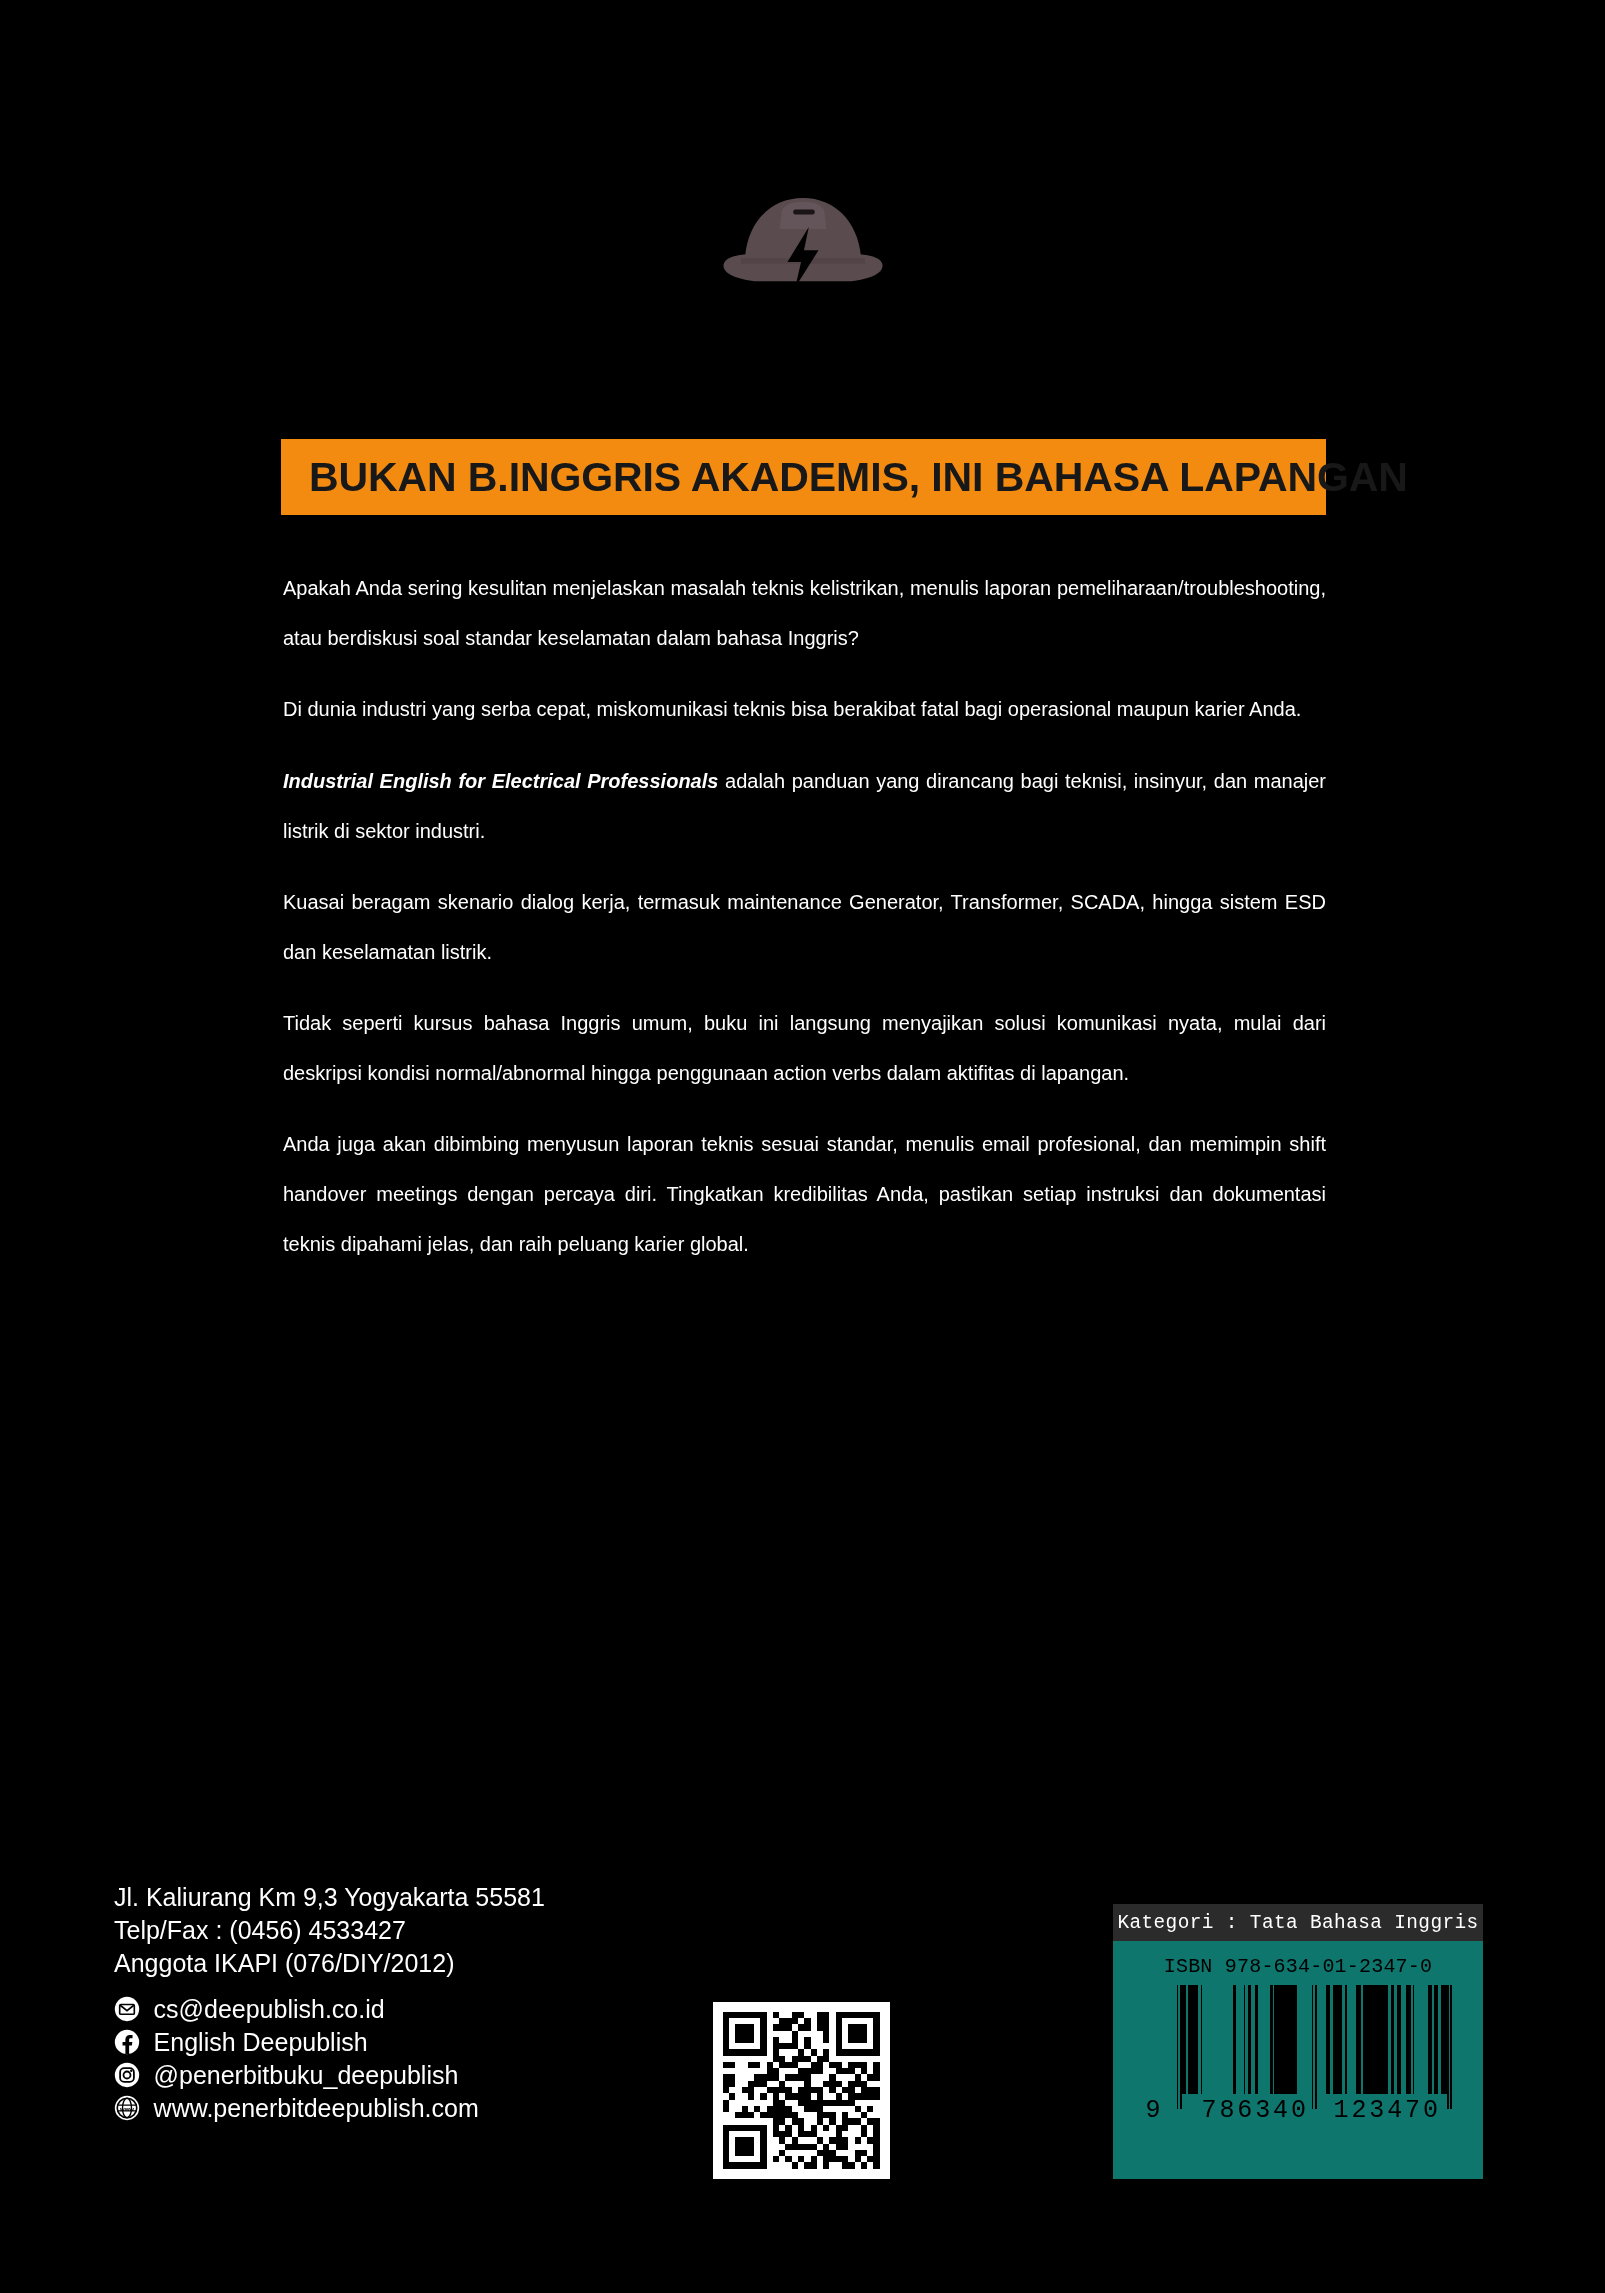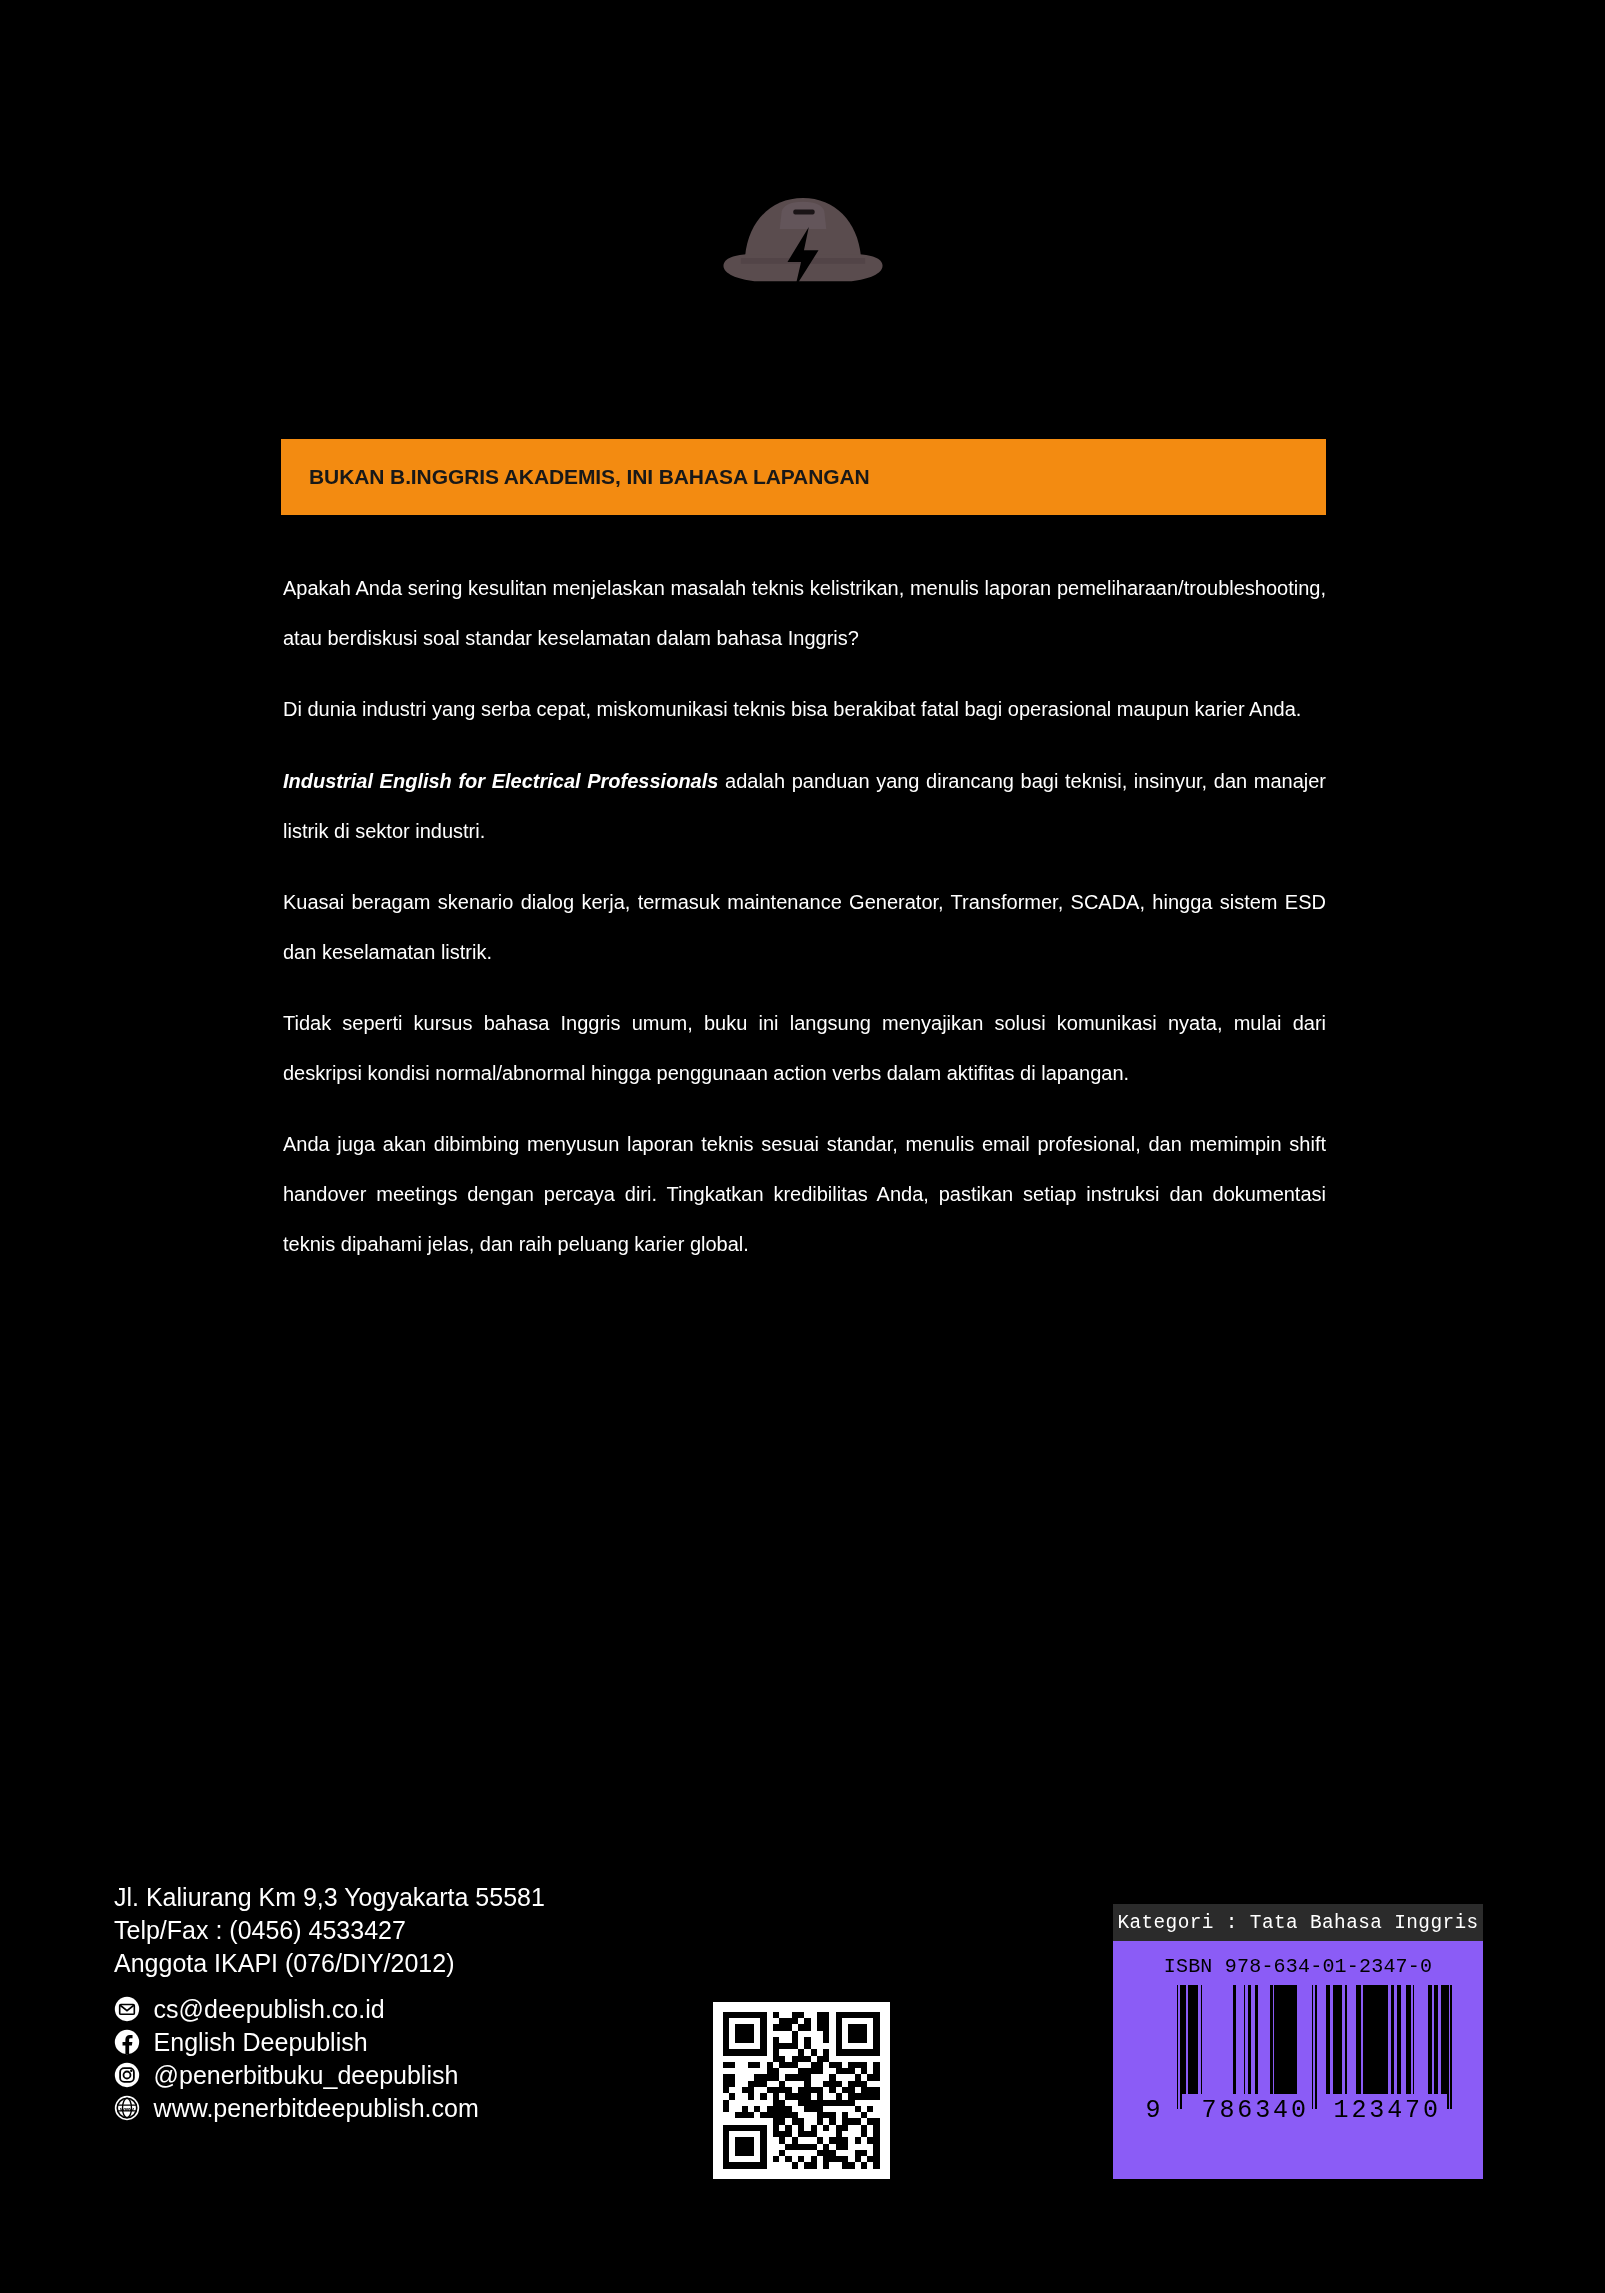--- a/index.html
+++ b/index.html
@@ -37,21 +37,21 @@
     top: 439px;
     width: 1045px;
     height: 76px;
     background: #F38B11;
     display: flex;
     align-items: center;
   }
   .banner-text {
     margin-left: 28px;
     color: #181818;
-    font-size: 21px;
+    font-size: 41px;
     font-weight: bold;
     letter-spacing: -0.1px;
     white-space: nowrap;
     font-family: "Liberation Sans", sans-serif;
   }
 
   
   .body-copy {
     position: absolute;
     left: 283px;
@@ -150,21 +150,21 @@
     font-family: "Liberation Mono", monospace;
     font-size: 19.4px;
     display: flex;
     align-items: center;
     justify-content: center;
     letter-spacing: 0.4px;
     white-space: nowrap;
   }
   .isbn-body {
     height: 238px;
-    background: #8b5cf6;
+    background: #0f766e;
     padding: 13.6px 17.5px 7.8px 17.5px;
     display: flex;
     flex-direction: column;
     align-items: center;
   }
   .isbn-text {
     color: #000000;
     font-family: "Liberation Mono", monospace;
     font-size: 20px;
     letter-spacing: 0.2px;

